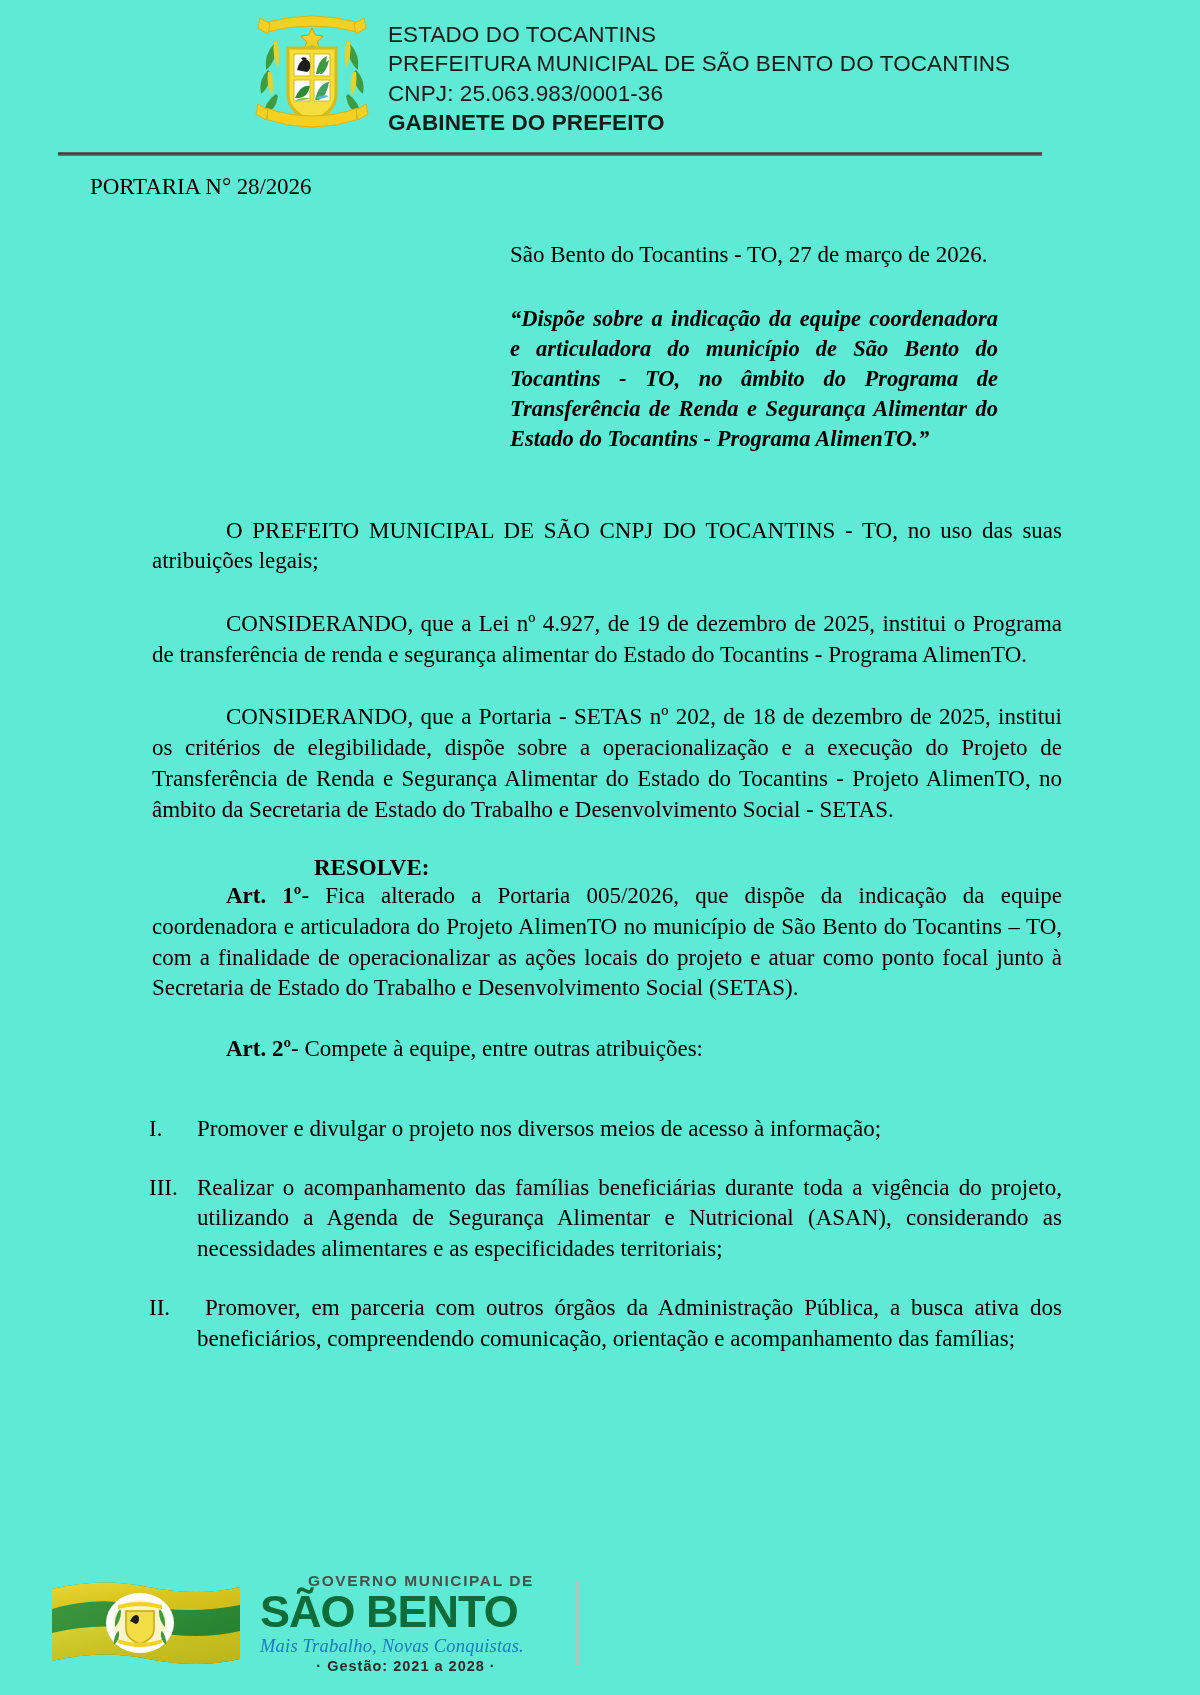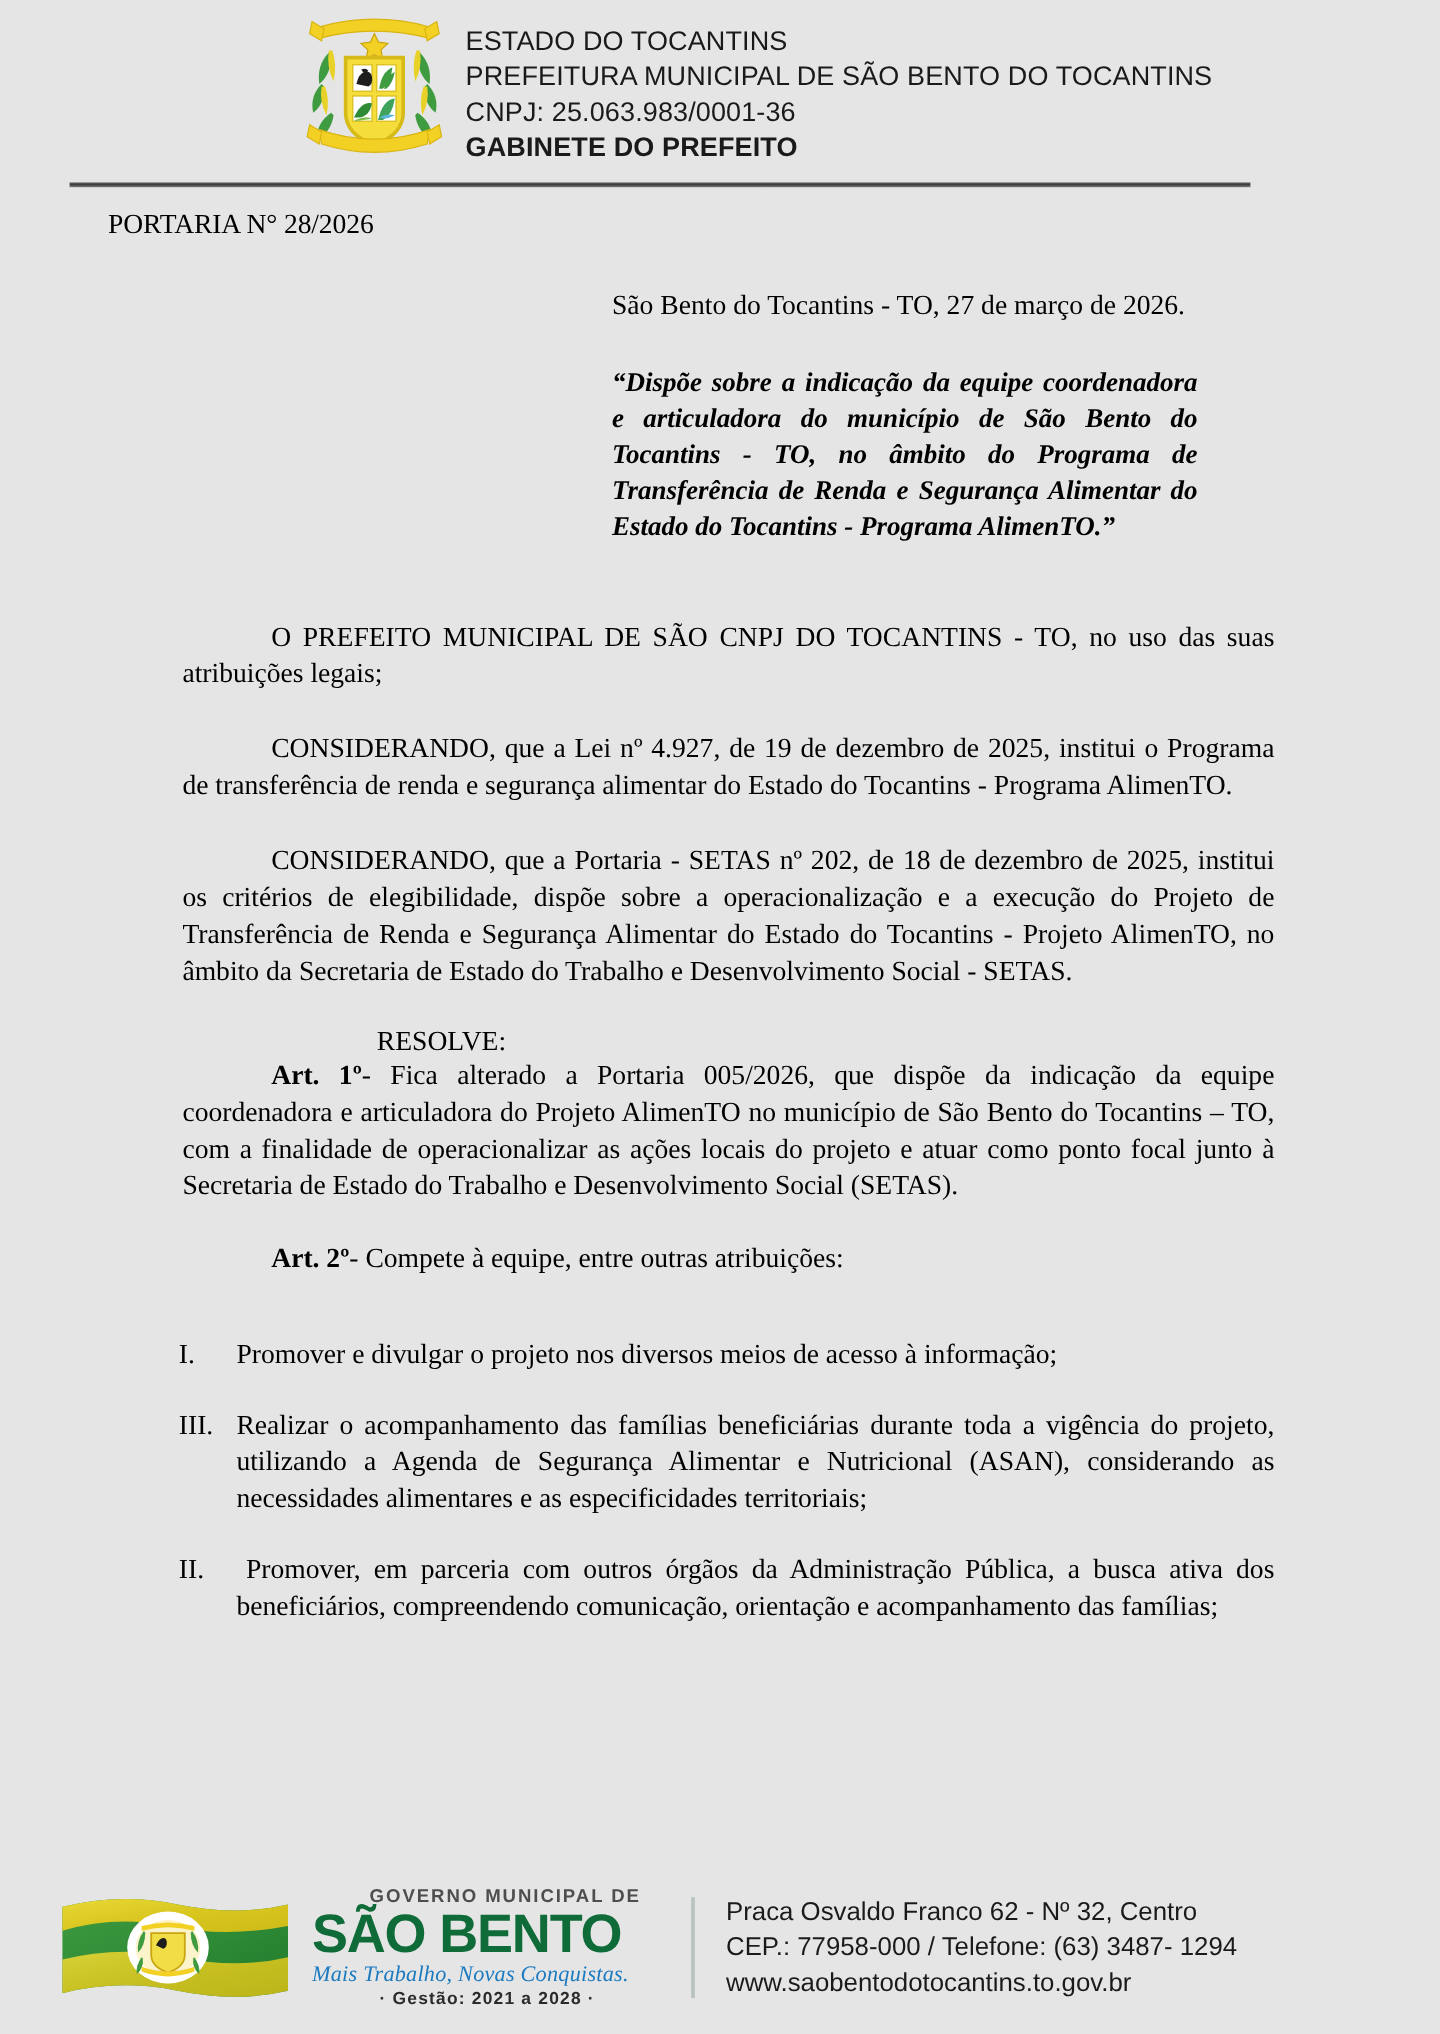--- a/index.html
+++ b/index.html
@@ -6,21 +6,21 @@
   html, body {
     margin: 0;
     padding: 0;
     background: #ffffff;
   }
   .page {
     position: relative;
     width: 1200px;
     height: 1695px;
     margin: 0 auto;
-    background: #e5e5e5;
+    background: #5eead4;
     font-family: "Liberation Serif", "DejaVu Serif", serif;
     color: #000000;
     overflow: hidden;
     box-sizing: border-box;
   }
 
   
   .doc-header {
     position: absolute;
     top: 8px;
@@ -97,21 +97,21 @@
     text-align-last: left;
     line-height: 1.335;
     margin: 0;
     text-indent: 74px;
   }
   .sp-1 { margin-top: 62px; }
   .sp-2 { margin-top: 32px; }
   .sp-3 { margin-top: 32px; }
   .resolve {
     font-size: 23px;
-    font-weight: normal;
+    font-weight: bold;
     margin: 30px 0 0 0;
     text-indent: 162px;
   }
   .art-para {
     font-size: 23px;
     text-align: justify;
     text-align-last: left;
     line-height: 1.335;
     margin: 0;
     text-indent: 74px;
@@ -382,20 +382,15 @@
 
     <div class="wordmark">
       <div class="wm-top">GOVERNO MUNICIPAL DE</div>
       <div class="wm-big">SÃO BENTO</div>
       <div class="wm-script">Mais Trabalho, Novas Conquistas.</div>
       <div class="wm-gestao">· Gestão: 2021 a 2028 ·</div>
     </div>
 
     <div class="footer-sep"></div>
 
-    <div class="footer-address">
-      <div>Praca Osvaldo Franco 62 - Nº 32,  Centro</div>
-      <div>CEP.: 77958-000 /  Telefone: (63) 3487- 1294</div>
-      <div>www.saobentodotocantins.to.gov.br</div>
-    </div>
   </div>
 
 </div>
 
 </body></html>

